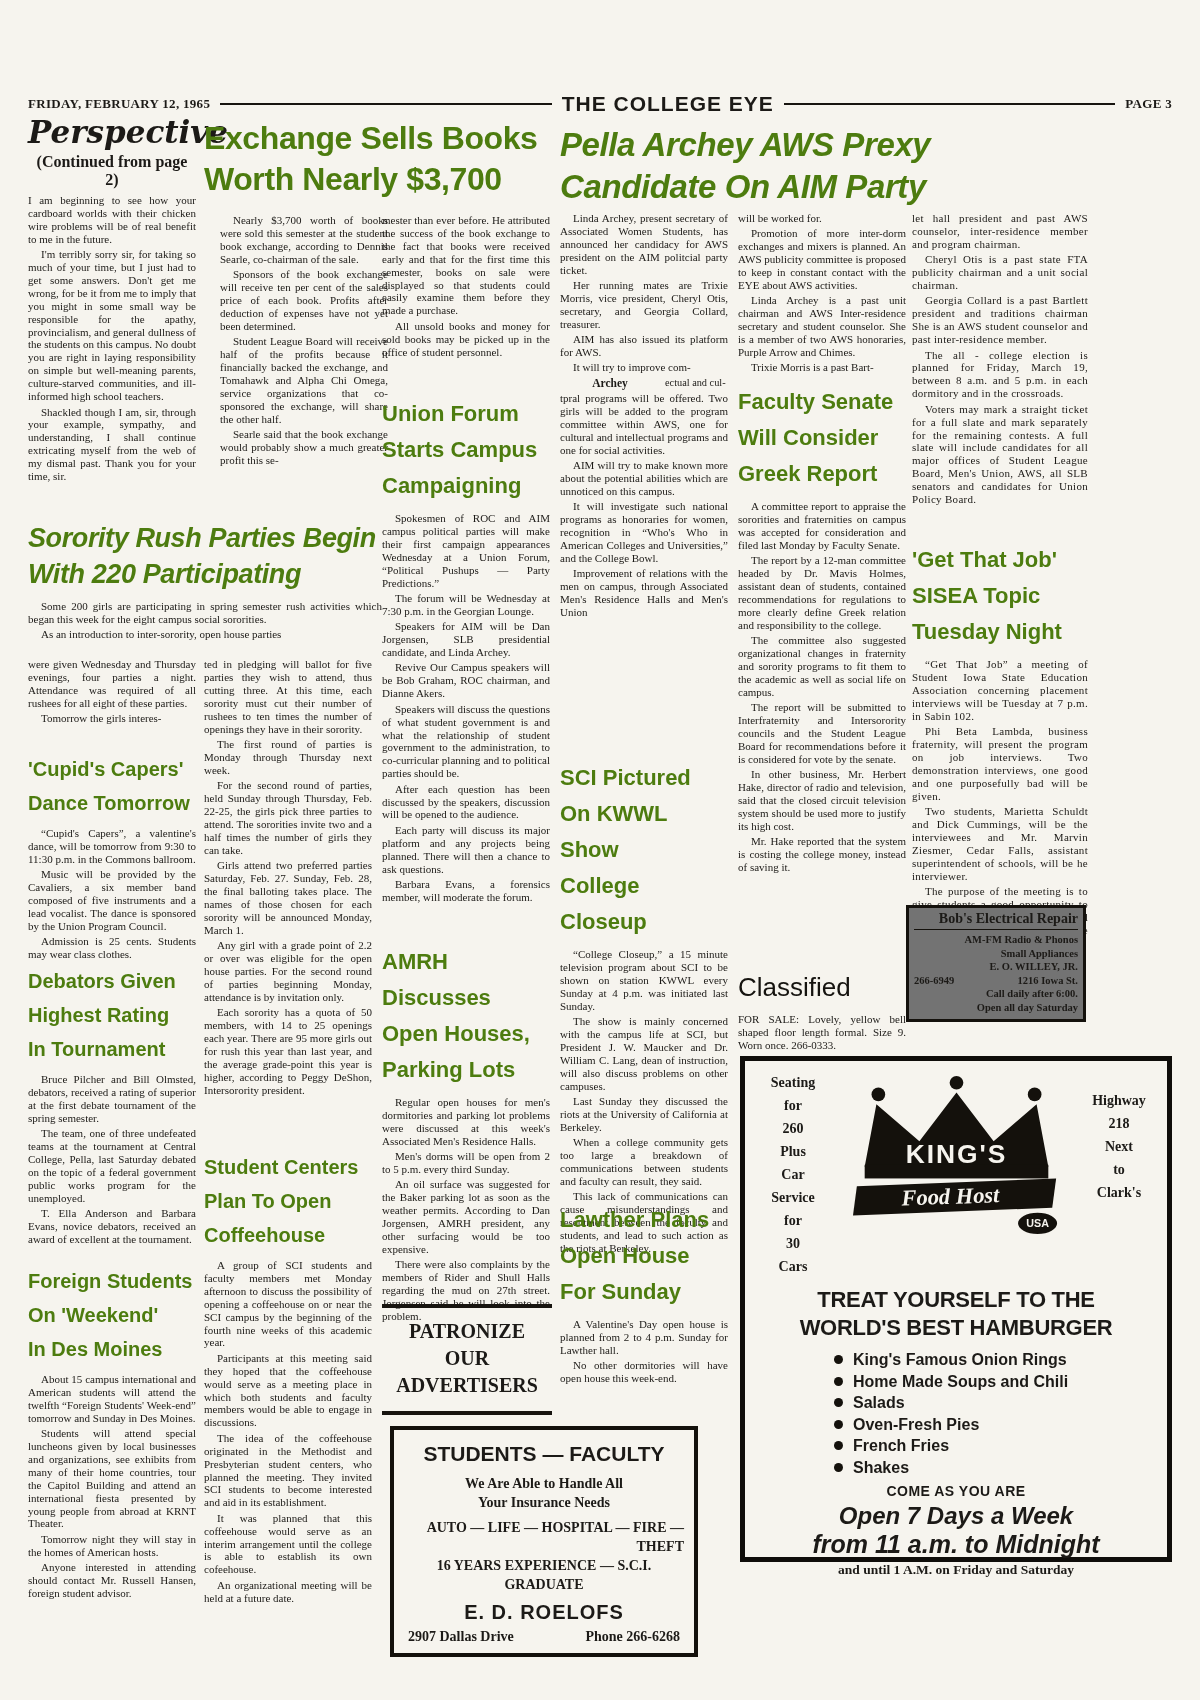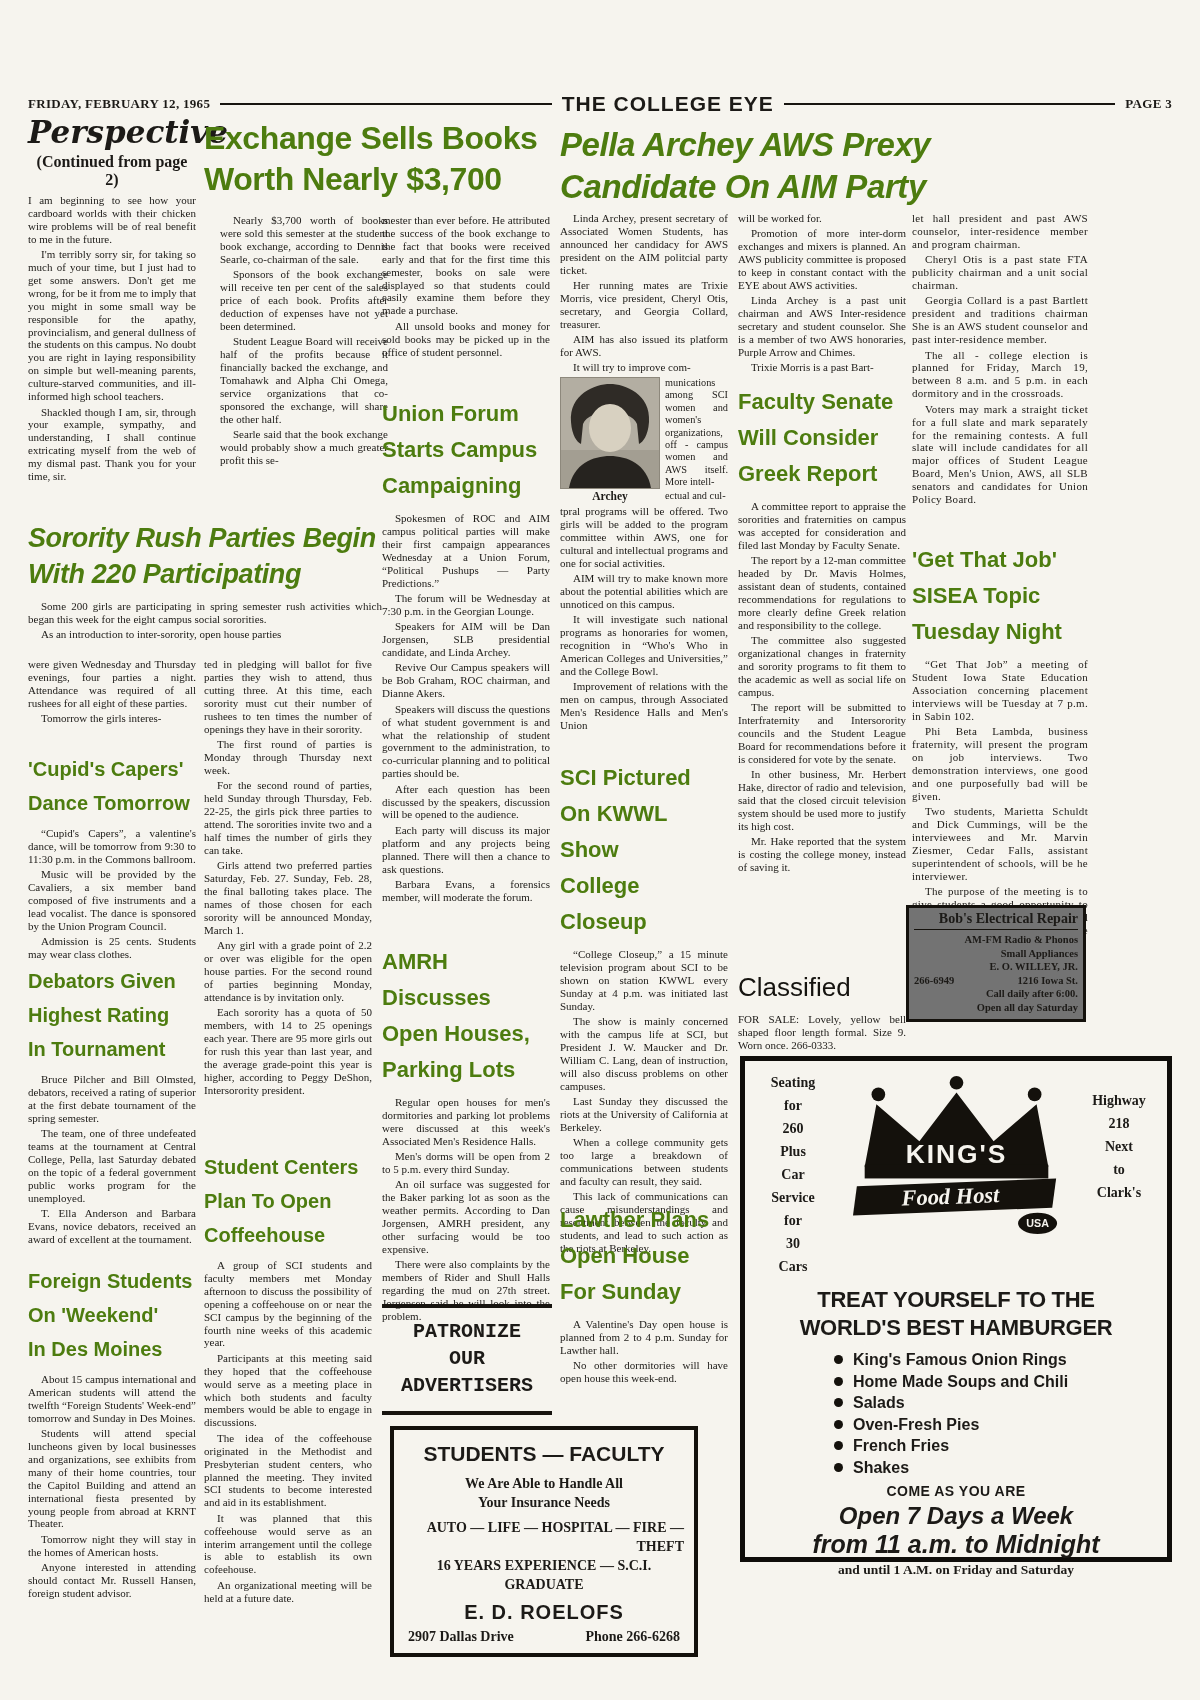--- a/index.html
+++ b/index.html
@@ -26,21 +26,21 @@
   .masthead .rule { flex:1; height:2px; background:#17140f; }
   .masthead .date, .masthead .pageno { font-weight:700; font-size:13px; letter-spacing:0.3px; }
   .masthead .paper { font-family:"Liberation Sans", sans-serif; font-weight:700; font-size:21px; letter-spacing:1px; }
   .photo-row { display:flex; gap:5px; margin:2px 0 0; }
   .photo { width:100px; height:112px; flex:0 0 auto; border:1px solid #8d887c; background:#b8b3a8; }
   .wrap-text { flex:1; font-size:10.3px; line-height:12.4px; text-align:justify; }
   .caption-row { display:flex; gap:5px; margin:1px 0 3px; }
   .caption { width:100px; text-align:center; font-weight:700; font-size:11.5px; flex:0 0 auto; }
   .caption-cont { flex:1; font-size:10.3px; }
   .patronize { border-top:4px solid #17140f; border-bottom:4px solid #17140f; text-align:center; padding:10px 0 12px; }
-  .patronize div { font-family:Liberation Mono, monospace; font-weight:700; font-size:20px; line-height:27px; }
+  .patronize div { font-family:Liberation Serif, serif; font-weight:700; font-size:20px; line-height:27px; }
   .ad-box { border:4px solid #14110c; padding:10px 10px 8px; text-align:center; }
   .ad-box .ad-h { font-family:"Liberation Sans", sans-serif; font-weight:700; font-size:21px; margin:2px 0 8px; }
   .ad-box .ad-l { font-weight:700; font-size:14px; line-height:19px; }
   .ad-box .ad-name { font-family:"Liberation Sans", sans-serif; font-weight:700; font-size:20px; margin:7px 0 5px; letter-spacing:1px; }
   .ad-box .ad-row { display:flex; justify-content:space-between; font-weight:700; font-size:14px; padding:0 4px; }
   .bobs { border:3px solid #14110c; padding:3px 5px 5px; text-align:right; background:#737373; }
   .bobs .b-title { font-weight:700; font-size:14px; border-bottom:1.5px solid #14110c; padding-bottom:2px; margin-bottom:3px; }
   .bobs .b-l { font-weight:700; font-size:10.5px; line-height:13.5px; }
   .bobs .b-row { display:flex; justify-content:space-between; font-weight:700; font-size:10.5px; line-height:13.5px; }
   .kings { border:5px solid #0f0d0a; background:#f6f4ee; padding:10px 10px 8px; }
@@ -199,32 +199,20 @@
 <section class="sec" style="left:560px; top:124px; width:545px;">
   <h1 class="hl hl-xl-i">Pella Archey AWS Prexy</h1>
   <h1 class="hl hl-xl-i">Candidate On AIM Party</h1>
 </section>
 
 <section class="sec body" style="left:560px; top:212px; width:168px;">
   <p>Linda Archey, present secretary of Associated Women Students, has announced her candidacy for AWS president on the AIM politcial party ticket.</p>
   <p>Her running mates are Trixie Morris, vice president, Cheryl Otis, secretary, and Georgia Collard, treasurer.</p>
   <p>AIM has also issued its platform for AWS.</p>
   <p>It will try to improve com-</p>
-  <div class="photo-row">
-    <div class="photo">
-      <svg width="98" height="110" viewBox="0 0 98 110">
-        <rect x="0" y="0" width="98" height="110" fill="#b3aea2"></rect>
-        <rect x="0" y="72" width="98" height="38" fill="#a39e92"></rect>
-        <path d="M10,44 C8,16 34,6 49,6 C64,6 90,16 88,44 C87,58 82,64 78,66 L76,46 C70,30 28,30 22,46 L20,66 C16,64 11,58 10,44 Z" fill="#2f2b26"></path>
-        <ellipse cx="49" cy="50" rx="21" ry="24" fill="#d8d1c1"></ellipse>
-        <path d="M8,110 C12,86 32,78 49,78 C66,78 86,86 90,110 Z" fill="#26231f"></path>
-      </svg>
-    </div>
-    <div class="wrap-text">munications among SCI women and women's organizations, off - campus women and AWS itself. More intell-</div>
-  </div>
   <div class="caption-row">
     <span class="caption">Archey</span>
     <span class="caption-cont">ectual and cul-</span>
   </div>
   <p class="cont">tpral programs will be offered. Two girls will be added to the program committee within AWS, one for cultural and intellectual programs and one for social activities.</p>
   <p>AIM will try to make known more about the potential abilities which are unnoticed on this campus.</p>
   <p>It will investigate such national programs as honoraries for women, recognition in “Who's Who in American Colleges and Universities,” and the College Bowl.</p>
   <p>Improvement of relations with the men on campus, through Associated Men's Residence Halls and Men's Union</p>
 </section>
 

